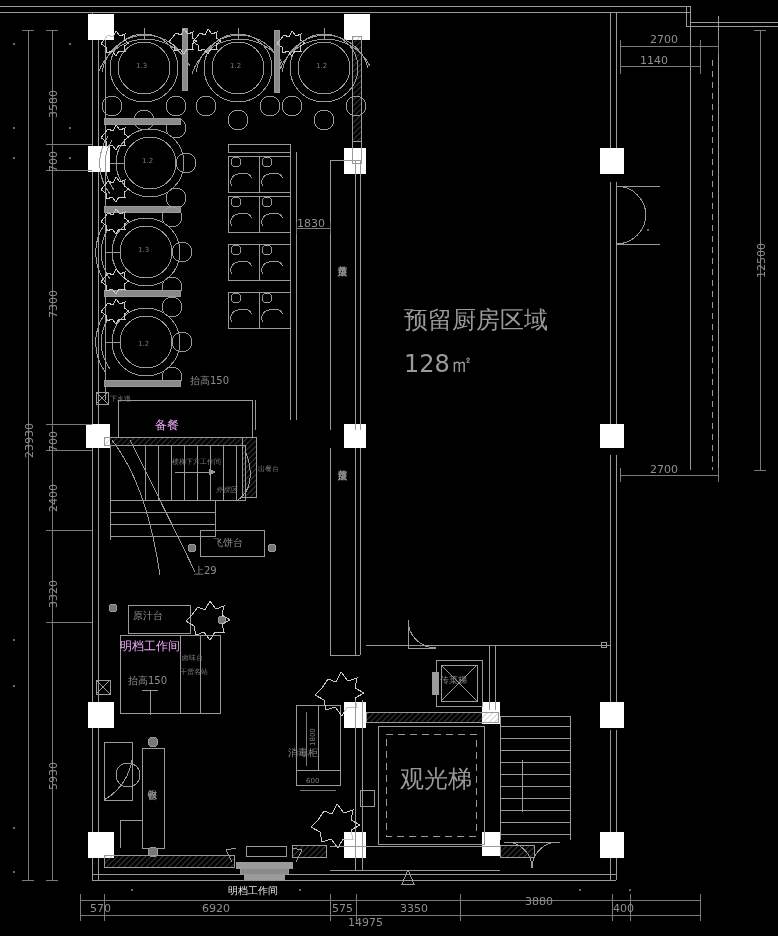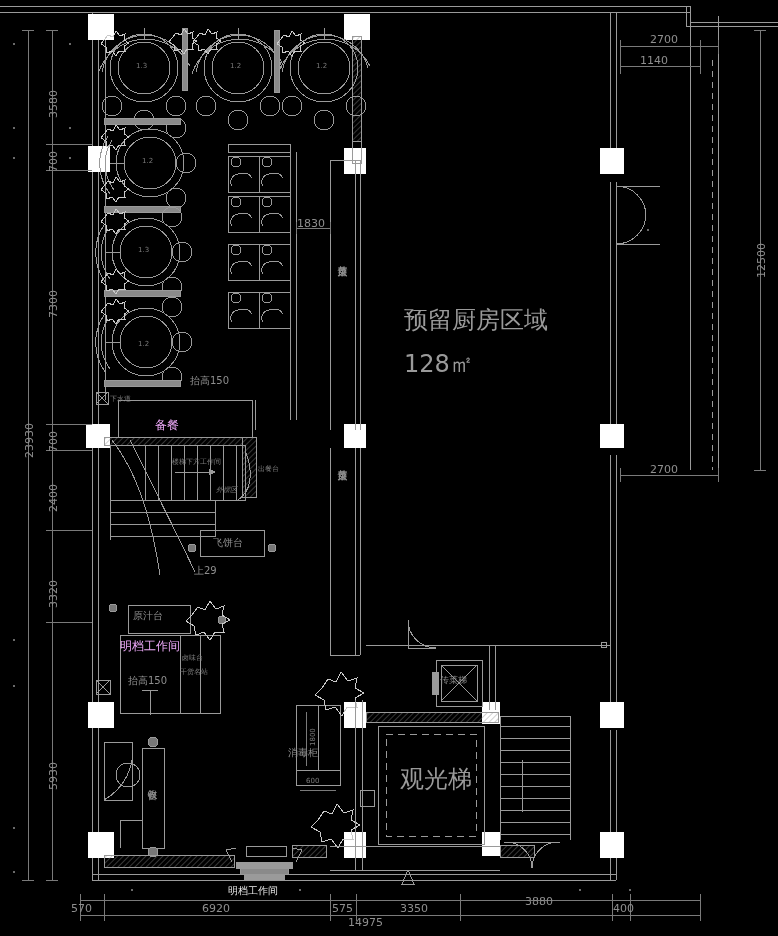--- a/index.html
+++ b/index.html
@@ -479,21 +479,21 @@
 
   <div class="dim dimv" style="left:48px;top:118px;">3580</div>
   <div class="dim dimv" style="left:48px;top:172px;">700</div>
   <div class="dim dimv" style="left:48px;top:318px;">7300</div>
   <div class="dim dimv" style="left:48px;top:452px;">700</div>
   <div class="dim dimv" style="left:48px;top:512px;">2400</div>
   <div class="dim dimv" style="left:48px;top:608px;">3320</div>
   <div class="dim dimv" style="left:48px;top:790px;">5930</div>
   <div class="dim dimv" style="left:24px;top:458px;">23930</div>
 
-  <div class="dim" style="left:71px;top:903px;">570</div>
+  <div class="dim" style="left:82px;top:903px;padding-left:8px;">570</div>
   <div class="dim" style="left:202px;top:903px;">6920</div>
   <div class="dim" style="left:332px;top:903px;">575</div>
   <div class="dim" style="left:400px;top:903px;">3350</div>
   <div class="dim" style="left:525px;top:896px;">3880</div>
   <div class="dim" style="left:613px;top:903px;">400</div>
   <div class="dim" style="left:348px;top:917px;">14975</div>
 
   <div class="dim" style="left:650px;top:34px;">2700</div>
   <div class="dim" style="left:640px;top:55px;">1140</div>
   <div class="dim dimv" style="left:756px;top:278px;">12500</div>

